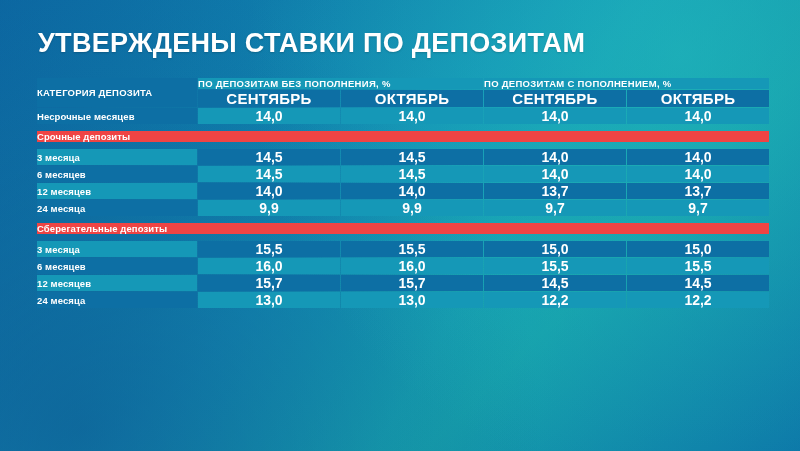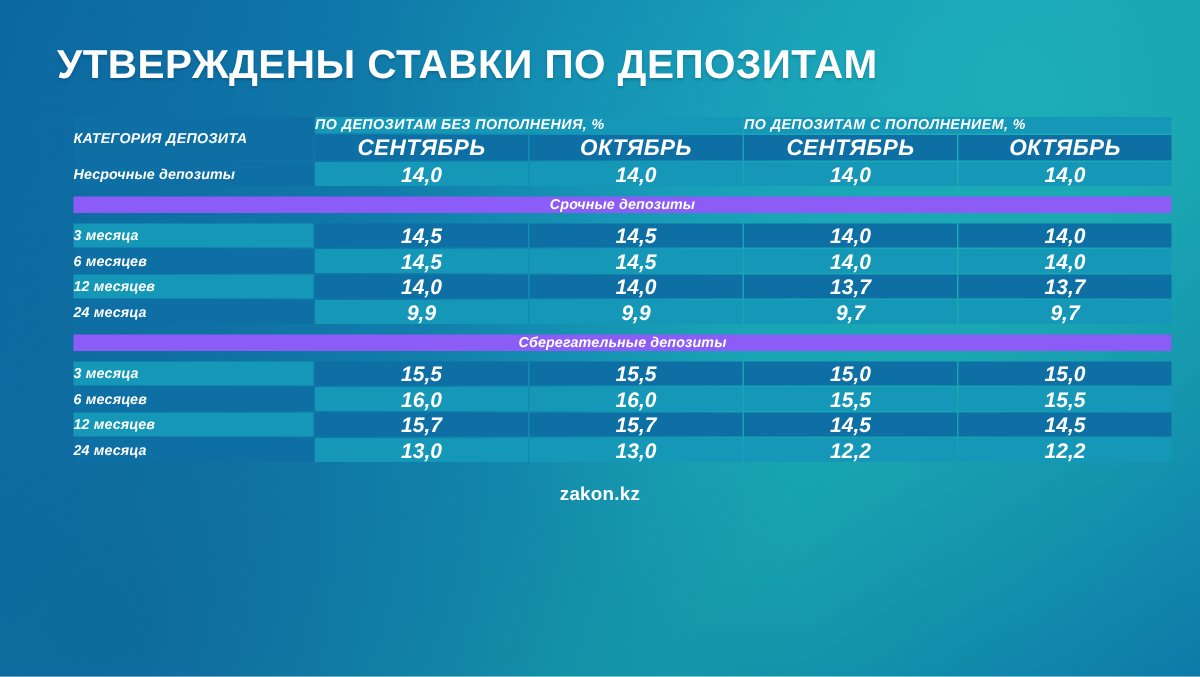--- a/index.html
+++ b/index.html
@@ -36,22 +36,21 @@
     font-weight: bold;
     letter-spacing: 0.3px;
     margin: 6px 0 18px 2px;
     text-shadow: 0 1px 2px rgba(0,0,0,0.18);
   }
   table.rates {
     border-collapse: separate;
     border-spacing: 1px;
     width: 728px;
     table-layout: fixed;
-    margin-left: 12px;
-    font-style: italic;
+    margin-left: 0;
   }
   table.rates td, table.rates th {
     padding: 0;
     margin: 0;
   }
   .hdr-cat {
     background: #0d6fa4;
     color: #ffffff;
     font-size: 9.5px;
     font-weight: bold;
@@ -97,25 +96,25 @@
     font-size: 14px;
     font-weight: bold;
     text-align: center;
     padding: 5px 4px;
     background: #1598b7;
   }
   .val.alt {
     background: #0d6fa4;
   }
   .section-row td {
-    background: #8b5cf6;
-    color: #ffffff;
-    font-size: 9.5px;
-    font-weight: bold;
-    text-align: center;
+    background: #ef4444;
+    color: #ffffff;
+    font-size: 9.5px;
+    font-weight: bold;
+    text-align: left;
     padding: 6px 8px;
     letter-spacing: 0.1px;
   }
   .spacer-row td {
     background: transparent;
     height: 5px;
     padding: 0;
   }
   .footer {
     text-align: center;
@@ -150,21 +149,21 @@
         <td class="hdr-group" colspan="2">ПО ДЕПОЗИТАМ С ПОПОЛНЕНИЕМ, %</td>
       </tr>
       <tr>
         <td class="hdr-sub">СЕНТЯБРЬ</td>
         <td class="hdr-sub">ОКТЯБРЬ</td>
         <td class="hdr-sub">СЕНТЯБРЬ</td>
         <td class="hdr-sub">ОКТЯБРЬ</td>
       </tr>
 
       <tr>
-        <td class="row-label">Несрочные депозиты</td>
+        <td class="row-label">Несрочные месяцев</td>
         <td class="val">14,0</td>
         <td class="val">14,0</td>
         <td class="val">14,0</td>
         <td class="val">14,0</td>
       </tr>
 
       <tr class="spacer-row">
           <td colspan="5"></td>
         </tr>
 
@@ -241,15 +240,14 @@
       <tr>
         <td class="row-label">24 месяца</td>
         <td class="val">13,0</td>
         <td class="val">13,0</td>
         <td class="val">12,2</td>
         <td class="val">12,2</td>
       </tr>
     </tbody>
   </table>
 
-  <div class="footer">zakon.kz</div>
 
 </div>
 
 </body></html>

